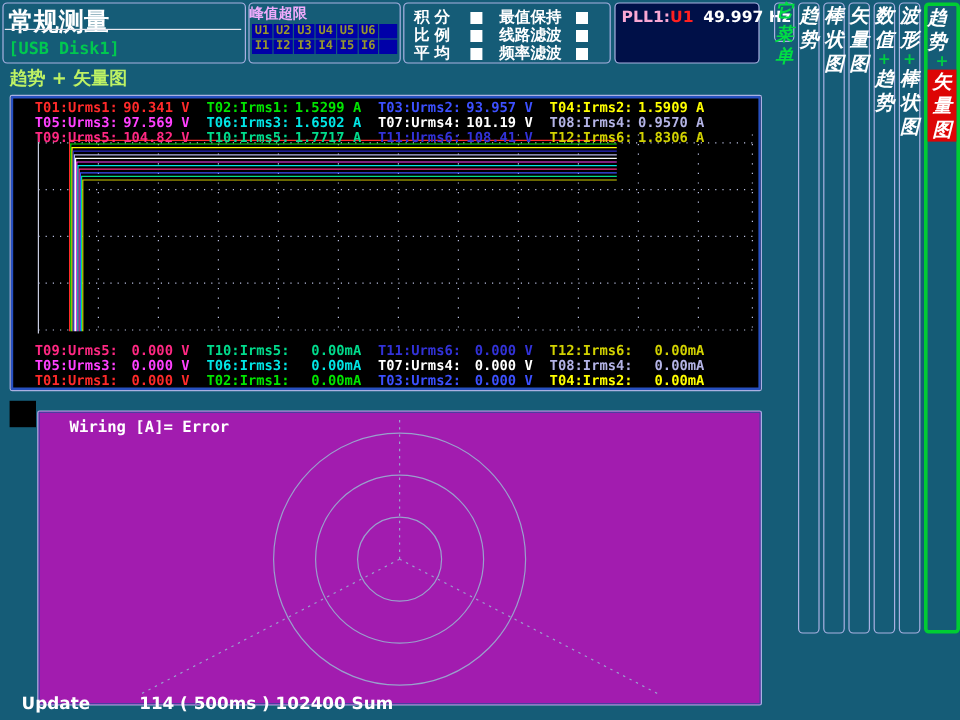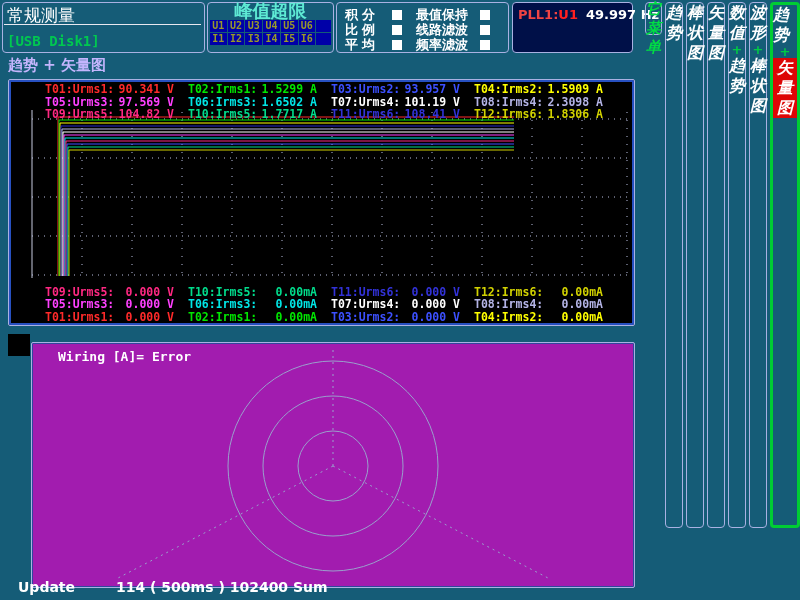--- a/index.html
+++ b/index.html
@@ -1,57 +1,57 @@
 <!DOCTYPE html>
 <html><head>
 <meta charset="utf-8">
 <style>
   html,body{margin:0;padding:0;}
   body{width:800px;height:600px;position:relative;background:#155c77;overflow:hidden;
        font-family:"DejaVu Sans",sans-serif;-webkit-font-smoothing:none;}
   .box{position:absolute;border:1px solid #a9b1e2;border-radius:4px;box-sizing:border-box;}
   
   #mode-box{left:2px;top:2px;width:203px;height:51px;}
-  #mode-title{position:absolute;left:4px;top:1px;color:#fff;font-size:17px;font-weight:normal;}
+  #mode-title{position:absolute;left:4px;top:1px;color:#fff;font-size:21px;font-weight:bold;}
   #mode-underline{position:absolute;left:1px;top:21px;width:197px;height:1px;background:#e8e8f0;}
   #storage{position:absolute;left:4px;top:30px;color:#00c850;font-weight:bold;
            font-family:"DejaVu Sans Mono",monospace;font-size:14px;}
   #peak-box{left:207px;top:2px;width:127px;height:51px;}
-  #peak-title{color:#5eead4;font-size:18px;font-weight:bold;text-align:center;line-height:16px;}
+  #peak-title{color:#f0abfc;font-size:12px;font-weight:bold;text-align:left;line-height:16px;}
   .cellrow{display:flex;gap:1px;margin:1px 2px 0 2px;}
   .pcell{width:17px;height:12px;background:#0000a8;color:#9a9a2a;font-weight:bold;
          font-family:"DejaVu Sans Mono",monospace;font-size:10px;text-align:center;line-height:12px;}
   .pcell.blank{width:15px;}
   #toggle-box{left:336px;top:2px;width:173px;height:51px;padding:4px 0 0 8px;}
   .trow{display:grid;grid-template-columns:17px 30px 24px 64px 18px;align-items:center;height:15px;}
   .trow span{color:#fff;font-size:13px;font-weight:bold;line-height:14px;}
   .cb{width:10px;height:10px;background:#fff;display:inline-block;}
   #pll-box{left:512px;top:2px;width:121px;height:51px;background:#001048;padding:4px 0 0 5px;}
   .pllrow{height:21px;font-size:13px;font-weight:bold;white-space:nowrap;
           font-family:"DejaVu Sans",sans-serif;}
-  .pllrow .pl{color:#ef4444;} .pllrow .ps{color:#ff2020;} .pllrow .pf{color:#fff;margin-left:8px;}
+  .pllrow .pl{color:#f9a8d4;} .pllrow .ps{color:#ff2020;} .pllrow .pf{color:#fff;margin-left:8px;}
   
   #menu-col{position:absolute;left:645px;top:2px;width:152px;height:526px;
             display:flex;flex-direction:row;gap:3px;font-style:italic;}
   #menu-header{height:33px;border:1px solid #a9b1e2;border-radius:4px;box-sizing:border-box;
                display:flex;align-items:center;justify-content:center;
                color:#00dd44;font-size:15px;font-weight:bold;}
   .mitem{flex:1;border:1px solid #a9b1e2;border-radius:4px;box-sizing:border-box;
          display:flex;flex-direction:column;align-items:center;justify-content:flex-start;
          color:#fff;font-size:16px;font-weight:bold;cursor:pointer;}
   .mitem span{display:block;line-height:20px;}
   .mitem .plus{color:#00cc44;font-size:13px;line-height:13px;}
   .mitem.sel{border:3px solid #00cc33;}
   .hl-red{background:#dd0505;color:#fff;padding:0 4px;}
   
-  #view-title{position:absolute;left:8px;top:56px;color:#c4b5fd;font-size:15px;font-weight:bold;}
+  #view-title{position:absolute;left:8px;top:56px;color:#bef264;font-size:15px;font-weight:bold;}
   #trend-panel{left:8px;top:79px;width:627px;height:247px;background:#000;border-radius:2px;
                box-shadow:inset 0 0 0 2px #2750c0;}
   #trend-svg{position:absolute;left:0;top:0;width:100%;height:100%;}
-  .ro-grid{position:absolute;left:36px;display:grid;grid-template-columns:repeat(4,143px);
+  .ro-grid{position:absolute;left:20px;display:grid;grid-template-columns:repeat(4,143px);
            grid-auto-rows:12.5px;font-family:"DejaVu Sans Mono",monospace;
            font-size:11.5px;font-weight:bold;}
   #top-readouts{top:2px;} #bottom-readouts{bottom:3px;}
   .ro-cell{display:flex;padding-right:14px;white-space:nowrap;}
   .ro-val{margin-left:auto;}
   #vector-panel{left:31px;top:342px;width:604px;height:246px;background:#a21caf;border-radius:2px;
                 box-shadow:inset 0 0 0 1px #31479d;text-align:right;}
   #vector-svg{position:absolute;left:0;top:0;width:100%;height:100%;}
   #wiring{position:absolute;left:26px;top:6px;color:#fff;font-weight:bold;font-size:13px;
           font-family:"DejaVu Sans Mono",monospace;}
@@ -210,21 +210,21 @@
       <div class="ro-cell" style="color: rgb(0, 230, 230);">
         <span>T06:Irms3:</span>
         <span class="ro-val">1.6502 A</span>
       </div>
       <div class="ro-cell" style="color: rgb(255, 255, 255);">
         <span>T07:Urms4:</span>
         <span class="ro-val">101.19 V</span>
       </div>
       <div class="ro-cell" style="color: rgb(180, 180, 230);">
         <span>T08:Irms4:</span>
-        <span class="ro-val">2.3098 A</span>
+        <span class="ro-val">0.9570 A</span>
       </div>
       <div class="ro-cell" style="color: rgb(255, 40, 130);">
         <span>T09:Urms5:</span>
         <span class="ro-val">104.82 V</span>
       </div>
       <div class="ro-cell" style="color: rgb(0, 220, 140);">
         <span>T10:Irms5:</span>
         <span class="ro-val">1.7717 A</span>
       </div>
       <div class="ro-cell" style="color: rgb(50, 50, 216);">

